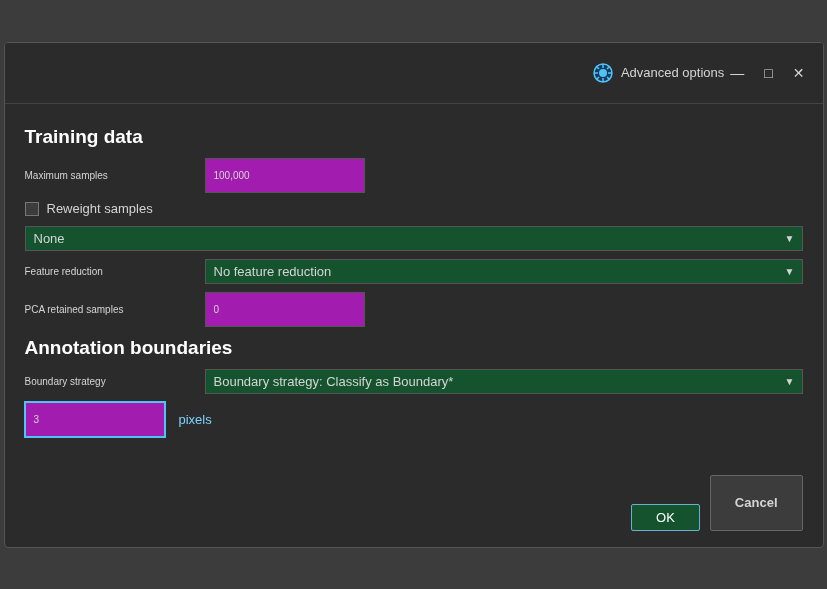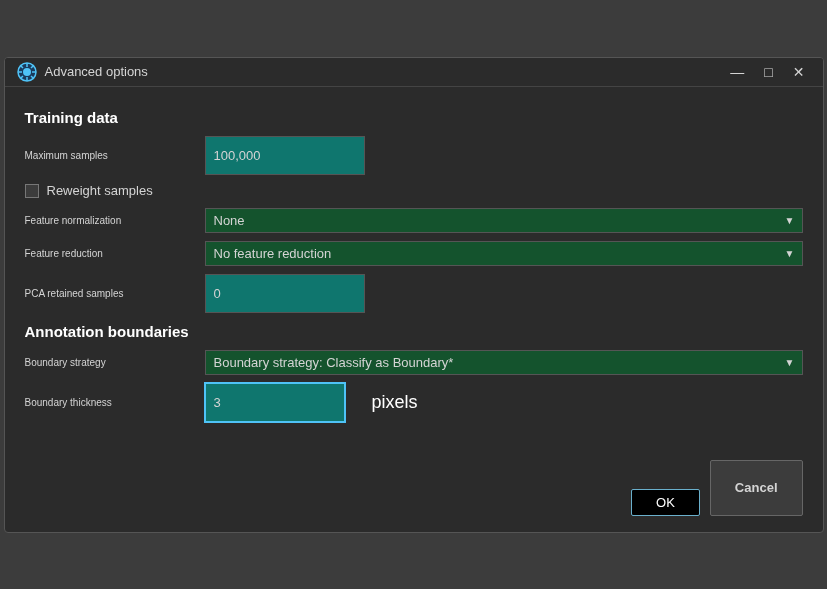--- a/index.html
+++ b/index.html
@@ -20,24 +20,24 @@
       background: #2b2b2b;
       border: 1px solid #555;
       border-radius: 4px;
       overflow: hidden;
       color: #d4d4d4;
     }
 
     .title-bar {
       background: #2b2b2b;
       border-bottom: 1px solid #444;
-      padding: 4px 12px;
-      display: flex;
-      align-items: center;
-      justify-content: space-between;
+      padding: 20px 12px;
+      display: flex;
+      align-items: center;
+      justify-content: flex-end;
       user-select: none;
     }
 
     .title-bar-left {
       display: flex;
       align-items: center;
       gap: 8px;
     }
 
     .title-icon {
@@ -67,42 +67,42 @@
     }
 
     .content {
       padding: 16px 20px;
     }
 
     .section-title {
       font-weight: bold;
       color: #ffffff;
       margin-bottom: 10px;
-      font-size: 15px;
+      font-size: 19px;
     }
 
     .form-row {
       display: flex;
       align-items: center;
       margin-bottom: 8px;
     }
 
     .form-label {
       width: 180px;
       color: #d4d4d4;
       flex-shrink: 0;
       font-size: 10px;
     }
 
     .form-input {
-      background: #0f766e;
+      background: #a21caf;
       border: 1px solid #555;
       color: #d4d4d4;
       padding: 11px 8px;
-      font-size: 13px;
+      font-size: 10px;
       width: 160px;
       outline: none;
     }
 
     .form-input-focused {
       border: 1.5px solid #4fc3f7 !important;
       box-shadow: 0 0 0 1px #4fc3f7;
     }
 
     .form-select-wrap {
@@ -148,42 +148,42 @@
       display: inline-block;
       flex-shrink: 0;
     }
 
     .section-divider {
       margin-bottom: 10px;
       margin-top: 6px;
     }
 
     .pixels-label {
-      margin-left: 27px;
-      color: #ffffff;
-      font-size: 18px;
+      margin-left: 14px;
+      color: #7dd3fc;
+      font-size: 13px;
     }
 
     .dialog-footer {
       display: flex;
       justify-content: flex-end;
       padding: 12px 20px 16px;
       gap: 10px;
     }
 
     .btn {
       padding: 5px 24px;
       font-size: 13px;
       border: 1px solid #666;
       cursor: pointer;
       border-radius: 2px;
     }
 
     .btn-ok {
-      background: #000000;
+      background: #14532d;
       color: #fff;
       border-color: #6ab0cc;
       margin-top: 29px;
     }
 
     .btn-cancel {
       background: #3c3c3c;
       color: #d4d4d4;
       border-color: #666;
       font-weight: bold;
@@ -235,21 +235,20 @@
 
       <div class="checkbox-row">
         <div class="checkbox-custom"></div>
         <span>Reweight samples</span>
       </div>
     </div>
 
     <div class="section-divider">
 
       <div class="form-row">
-        <span class="form-label">Feature normalization</span>
         <div class="form-select-wrap">
           <select class="form-select">
             <option>None</option>
             <option>Normalize</option>
             <option>Standardize</option>
           </select>
           <span class="select-arrow">▼</span>
         </div>
       </div>
 
@@ -279,21 +278,20 @@
           <select class="form-select">
             <option>Boundary strategy: Classify as Boundary*</option>
             <option>Boundary strategy: Expand Labels</option>
             <option>Boundary strategy: Ignore</option>
           </select>
           <span class="select-arrow">▼</span>
         </div>
       </div>
 
       <div class="form-row">
-        <span class="form-label">Boundary thickness</span>
         <input class="form-input form-input-focused" type="text" value="3" style="width: 140px;">
         <span class="pixels-label">pixels</span>
       </div>
     </div>
 
   </div>
 
   <div class="dialog-footer">
     <button class="btn btn-ok">OK</button>
     <button class="btn btn-cancel">Cancel</button>

